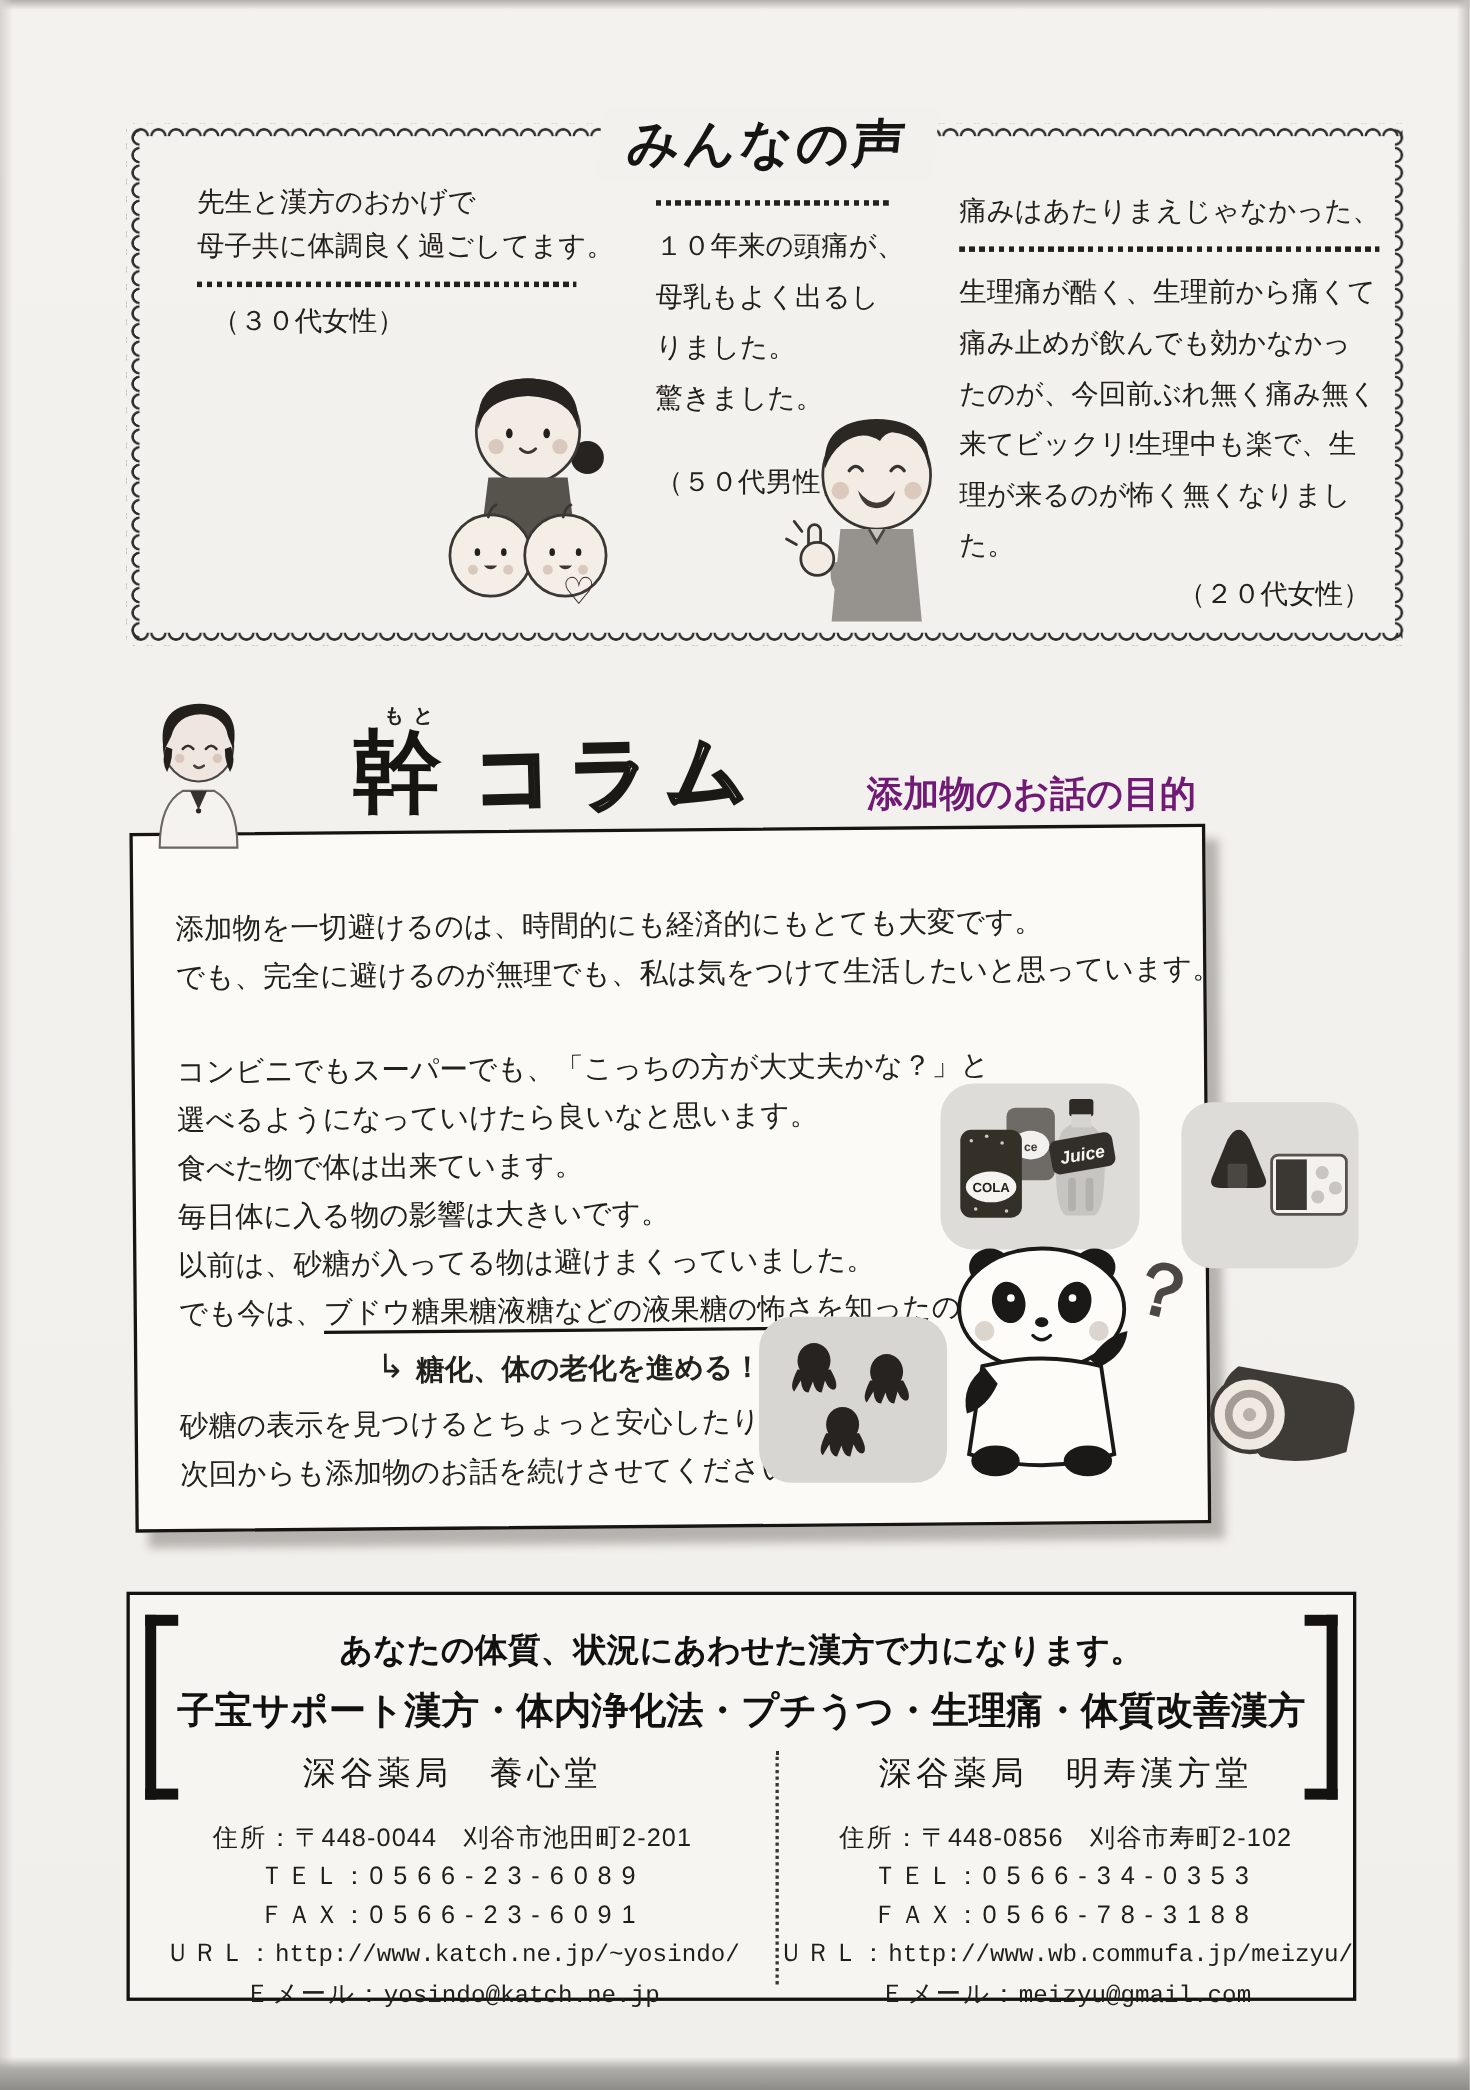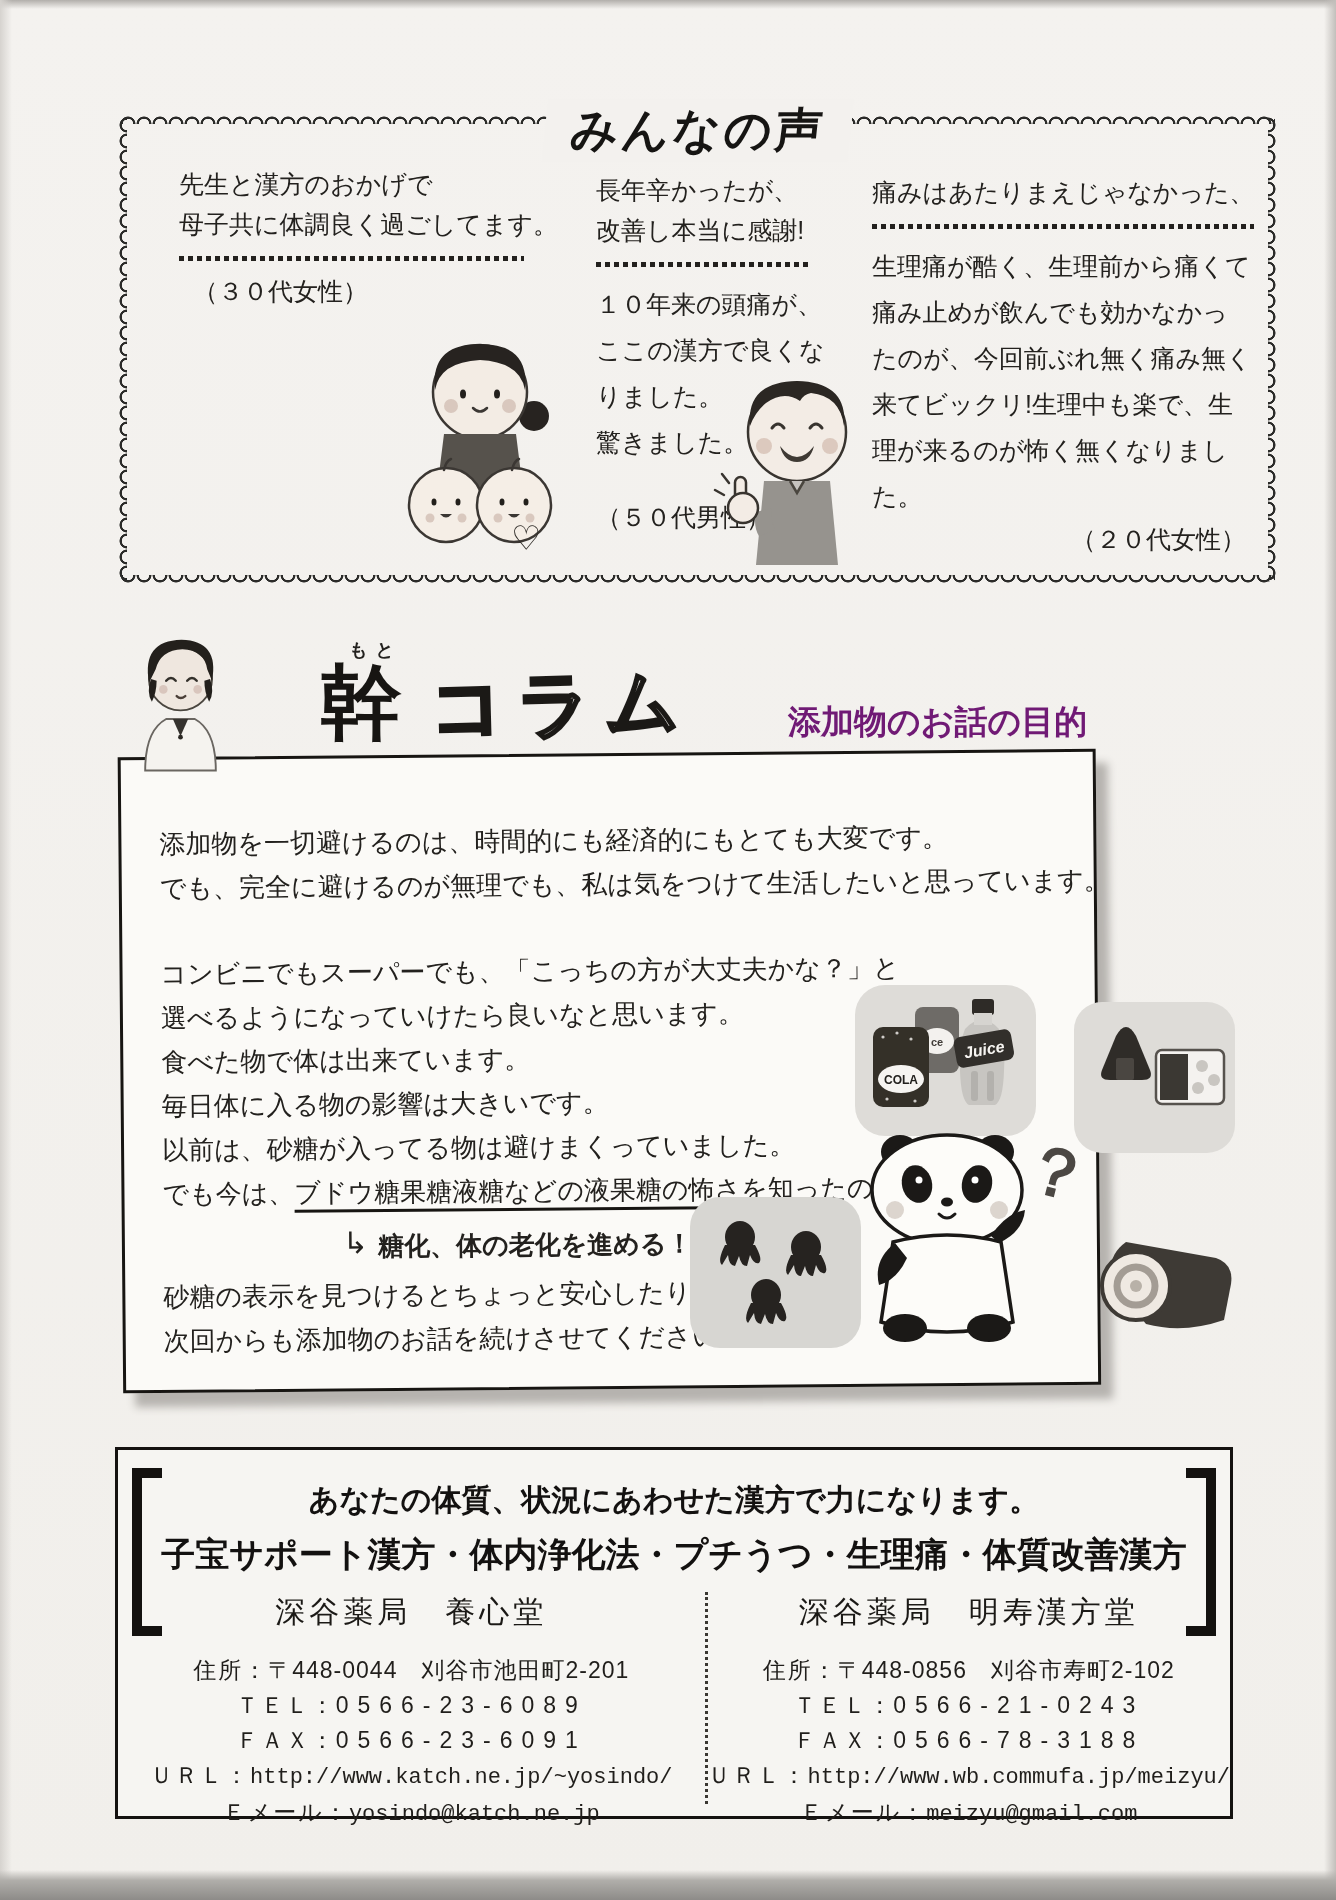--- a/index.html
+++ b/index.html
@@ -124,28 +124,24 @@
   <div class="vcol vcol1">
     <div class="vshort">
         <div class="bl-line">先生と漢方のおかげで</div>
         <div class="bl-line">母子共に体調良く過ごしてます。</div>
       </div>
     <div class="vdots vdots1"></div>
     <div class="vattr vattr1">（３０代女性）</div>
   </div>
 
   <div class="vcol vcol2">
-    <div class="vshort">
-        <div class="bl-line">長年辛かったが、</div>
-        <div class="bl-line">改善し本当に感謝!</div>
-      </div>
     <div class="vdots vdots2"></div>
     <div class="vlong">
         <div class="bl-line">１０年来の頭痛が、</div>
-        <div class="bl-line">ここの漢方で良くな</div>
+        <div class="bl-line">母乳もよく出るし</div>
         <div class="bl-line">りました。</div>
         <div class="bl-line">驚きました。</div>
       </div>
     <div class="vattr vattr2">（５０代男性）</div>
   </div>
 
   <div class="vcol vcol3">
     <div class="vshort">
         <div class="bl-line">痛みはあたりまえじゃなかった、</div>
       </div>
@@ -359,21 +355,21 @@
         <span class="lbl">Ｅメール：</span><span class="val">yosindo@katch.ne.jp</span>
       </div>
     </div>
 
     <div class="ph-col ph-col-right">
       <div class="ph-name">深谷薬局　明寿漢方堂</div>
       <div class="ph-row ph-row-addr">
         <span class="lbl">住所：</span><span class="val ph-addr-val">〒448-0856　刈谷市寿町2-102</span>
       </div>
       <div class="ph-row ph-row-tel">
-        <span class="lbl">ＴＥＬ：</span><span class="val">0566-21-0243</span>
+        <span class="lbl">ＴＥＬ：</span><span class="val">0566-34-0353</span>
       </div>
       <div class="ph-row ph-row-fax">
         <span class="lbl">ＦＡＸ：</span><span class="val">0566-78-3188</span>
       </div>
       <div class="ph-row ph-row-url">
         <span class="lbl">ＵＲＬ：</span><span class="val">http://www.wb.commufa.jp/meizyu/</span>
       </div>
       <div class="ph-row ph-row-email">
         <span class="lbl">Ｅメール：</span><span class="val">meizyu@gmail.com</span>
       </div>

